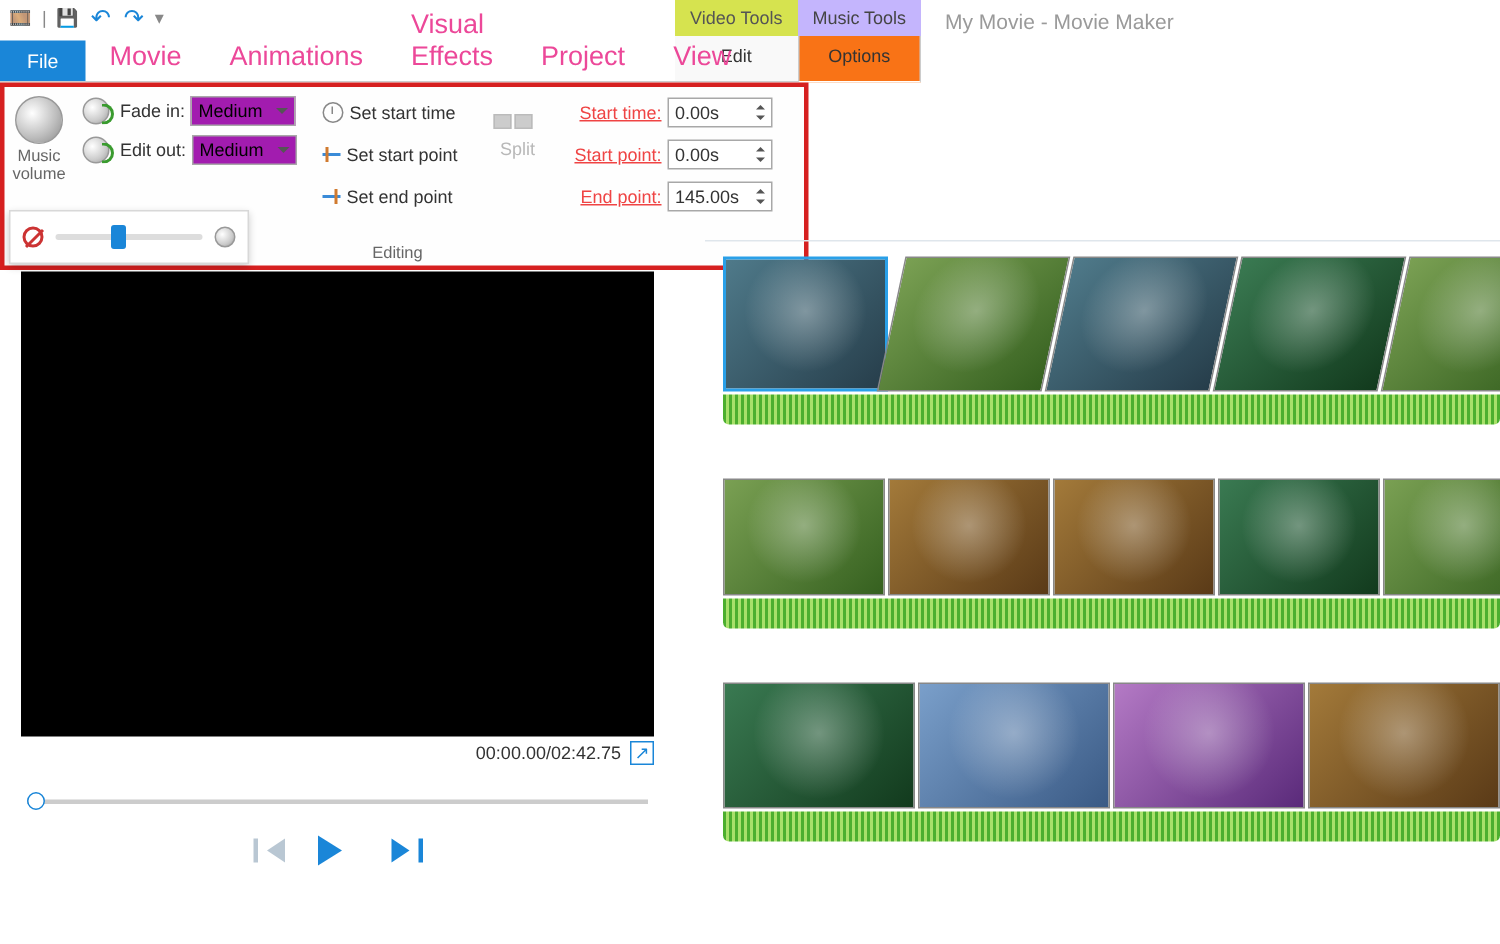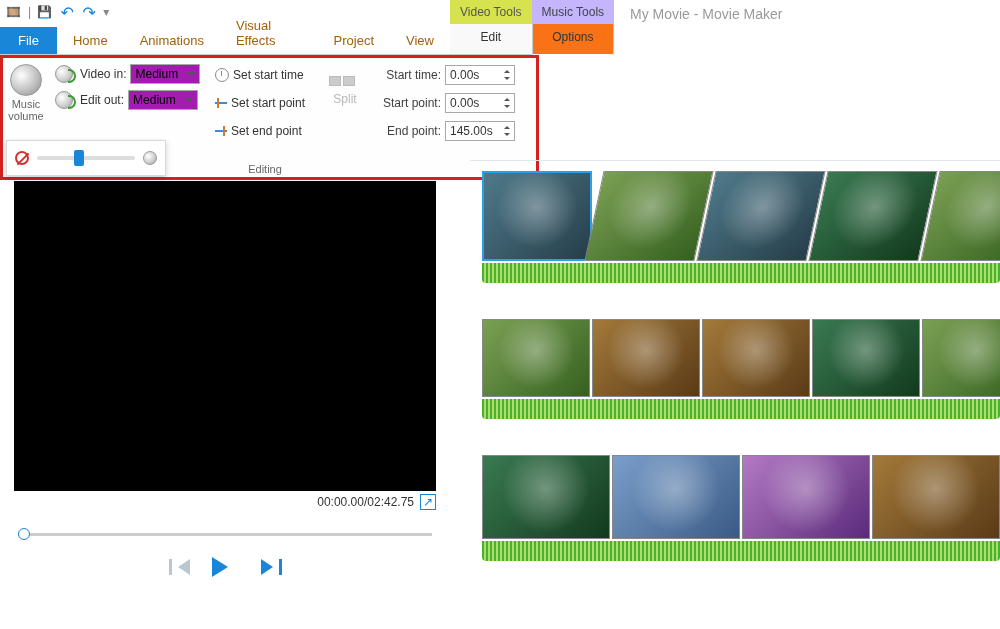--- a/index.html
+++ b/index.html
@@ -15,21 +15,21 @@
   .tool-tab.music { background:#c4b5fd; color:#444; }
   .tool-sub { height:41px; padding:6px 18px; font-size:12px; color:#333; text-align:center; border-bottom:1px solid #ccc;}
   .tool-col { display:flex; flex-direction:column; }
   .tool-col.music .tool-sub { background:#f97316; border-left:1px solid #ccc; border-right:1px solid #ccc; border-bottom:1px solid #fff;}
   .tool-col.video .tool-sub { background:#f9f9f9;}
   .win-title { position:absolute; top:6px; left:630px; color:#9a9a9a; font-size:14px;}
 
   
   .menu { position:absolute; top:26px; left:0; height:29px; display:flex; align-items:flex-end; border-bottom:1px solid #ccc; width:450px;}
   .menu .file { background:#1a86d8; color:#fff; padding:6px 18px; font-size:13px;}
-  .menu .tab { padding:6px 16px; color:#a16207; font-size:13px;}
+  .menu .tab { padding:6px 16px; color:#ec4899; font-size:18px;}
 
   
   .ribbon-wrap { position:absolute; top:55px; left:0; width:539px; height:125px; border:3px solid #d62020; background:#fefefe;}
   .ribbon { display:flex; height:100%; }
   .grp { display:flex; flex-direction:column; padding:6px 6px 2px 6px; }
   .grp .rows { flex:1; display:flex; flex-direction:column; gap:6px;}
   .grp .lbl { text-align:center; color:#666; font-size:11px; padding-top:2px;}
   .spk-big { width:32px; height:32px; border-radius:50%; background:radial-gradient(circle at 35% 35%, #fff,#bbb 60%,#888); border:1px solid #999; display:flex;align-items:center;justify-content:center;}
   .spk-sm { width:18px;height:18px;border-radius:50%;background:radial-gradient(circle at 35% 35%, #fff,#ccc 60%,#999);border:1px solid #999;display:inline-block;vertical-align:middle;margin-right:3px;position:relative;}
   .spk-sm::after{content:"";position:absolute;right:-4px;top:3px;width:6px;height:10px;border:2px solid #3a9b2f;border-left:none;border-radius:0 8px 8px 0;}
@@ -41,21 +41,21 @@
   .split-ico{ width:32px; height:14px; display:flex;align-items:center;gap:2px; margin-bottom:4px; margin-top:10px;}
   .split-ico span{width:12px;height:10px;background:#ccc;border:1px solid #bbb;}
   .set-row{ display:flex;align-items:center;gap:4px;color:#333; font-size:12px; height:22px;}
   .clock{width:14px;height:14px;border:1.5px solid #888;border-radius:50%;position:relative;}
   .clock::after{content:"";position:absolute;left:5px;top:2px;width:1px;height:5px;background:#888;}
   .mark{width:12px;height:10px;position:relative;}
   .mark::before{content:"";position:absolute;left:0;top:4px;width:12px;height:2px;background:#3a8bd8;}
   .mark::after{content:"";position:absolute;top:0;width:2px;height:10px;background:#d07a2f;}
   .mark.start::after{left:2px;}
   .mark.end::after{right:2px;}
-  .num-grp .set-row label{width:66px;text-align:right;color:#404040;}
+  .num-grp .set-row label{width:66px;text-align:right;color:#ef4444;text-decoration:underline;}
   .spin{border:1px solid #a8a8a8;background:#fff;height:20px;width:70px;display:flex;align-items:center;padding:0 4px;position:relative;}
   .spin .arrs{position:absolute;right:1px;top:1px;bottom:1px;width:12px;display:flex;flex-direction:column;}
   .spin .arrs span{flex:1;display:flex;align-items:center;justify-content:center;}
   .spin .arrs span::before{content:"";border:3px solid transparent;}
   .spin .arrs .up::before{border-bottom-color:#555;margin-bottom:2px;}
   .spin .arrs .dn::before{border-top-color:#555;margin-top:2px;}
 
   
   .vol { position:absolute; top:140px; left:6px; width:160px; height:36px; background:#fff;border:1px solid #d8d8d8; box-shadow:0 2px 5px rgba(0,0,0,.2); display:flex;align-items:center;padding:0 8px;gap:8px; z-index:5;}
   .mute-ico{width:14px;height:14px;border-radius:50%;border:2px solid #c33;position:relative;}
@@ -117,41 +117,41 @@
   </div>
   <div class="tool-col music">
     <div class="tool-tab music">Music Tools</div>
     <div class="tool-sub">Options</div>
   </div>
 </div>
 <div class="win-title">My Movie - Movie Maker</div>
 
 <div class="menu">
   <div class="file">File</div>
-  <div class="tab">Home</div>
+  <div class="tab">Movie</div>
   <div class="tab">Animations</div>
   <div class="tab">Visual Effects</div>
   <div class="tab">Project</div>
   <div class="tab">View</div>
 </div>
 
 <div class="ribbon-wrap">
   <div class="ribbon">
 
     <div class="grp" style="align-items:center;width:46px;">
       <div class="spk-big"></div>
       <div class="lbl" style="white-space:pre-line;">Music
 volume</div>
     </div>
 
     <div class="grp" style="width:160px;">
       <div class="rows">
         <div class="fade-row">
           <span class="spk-sm"></span>
-          <label>Video in:</label>
+          <label>Fade in:</label>
           <div class="dd">
               <span>Medium</span>
             </div>
         </div>
         <div class="fade-row">
           <span class="spk-sm"></span>
           <label>Edit out:</label>
           <div class="dd">
               <span>Medium</span>
             </div>

